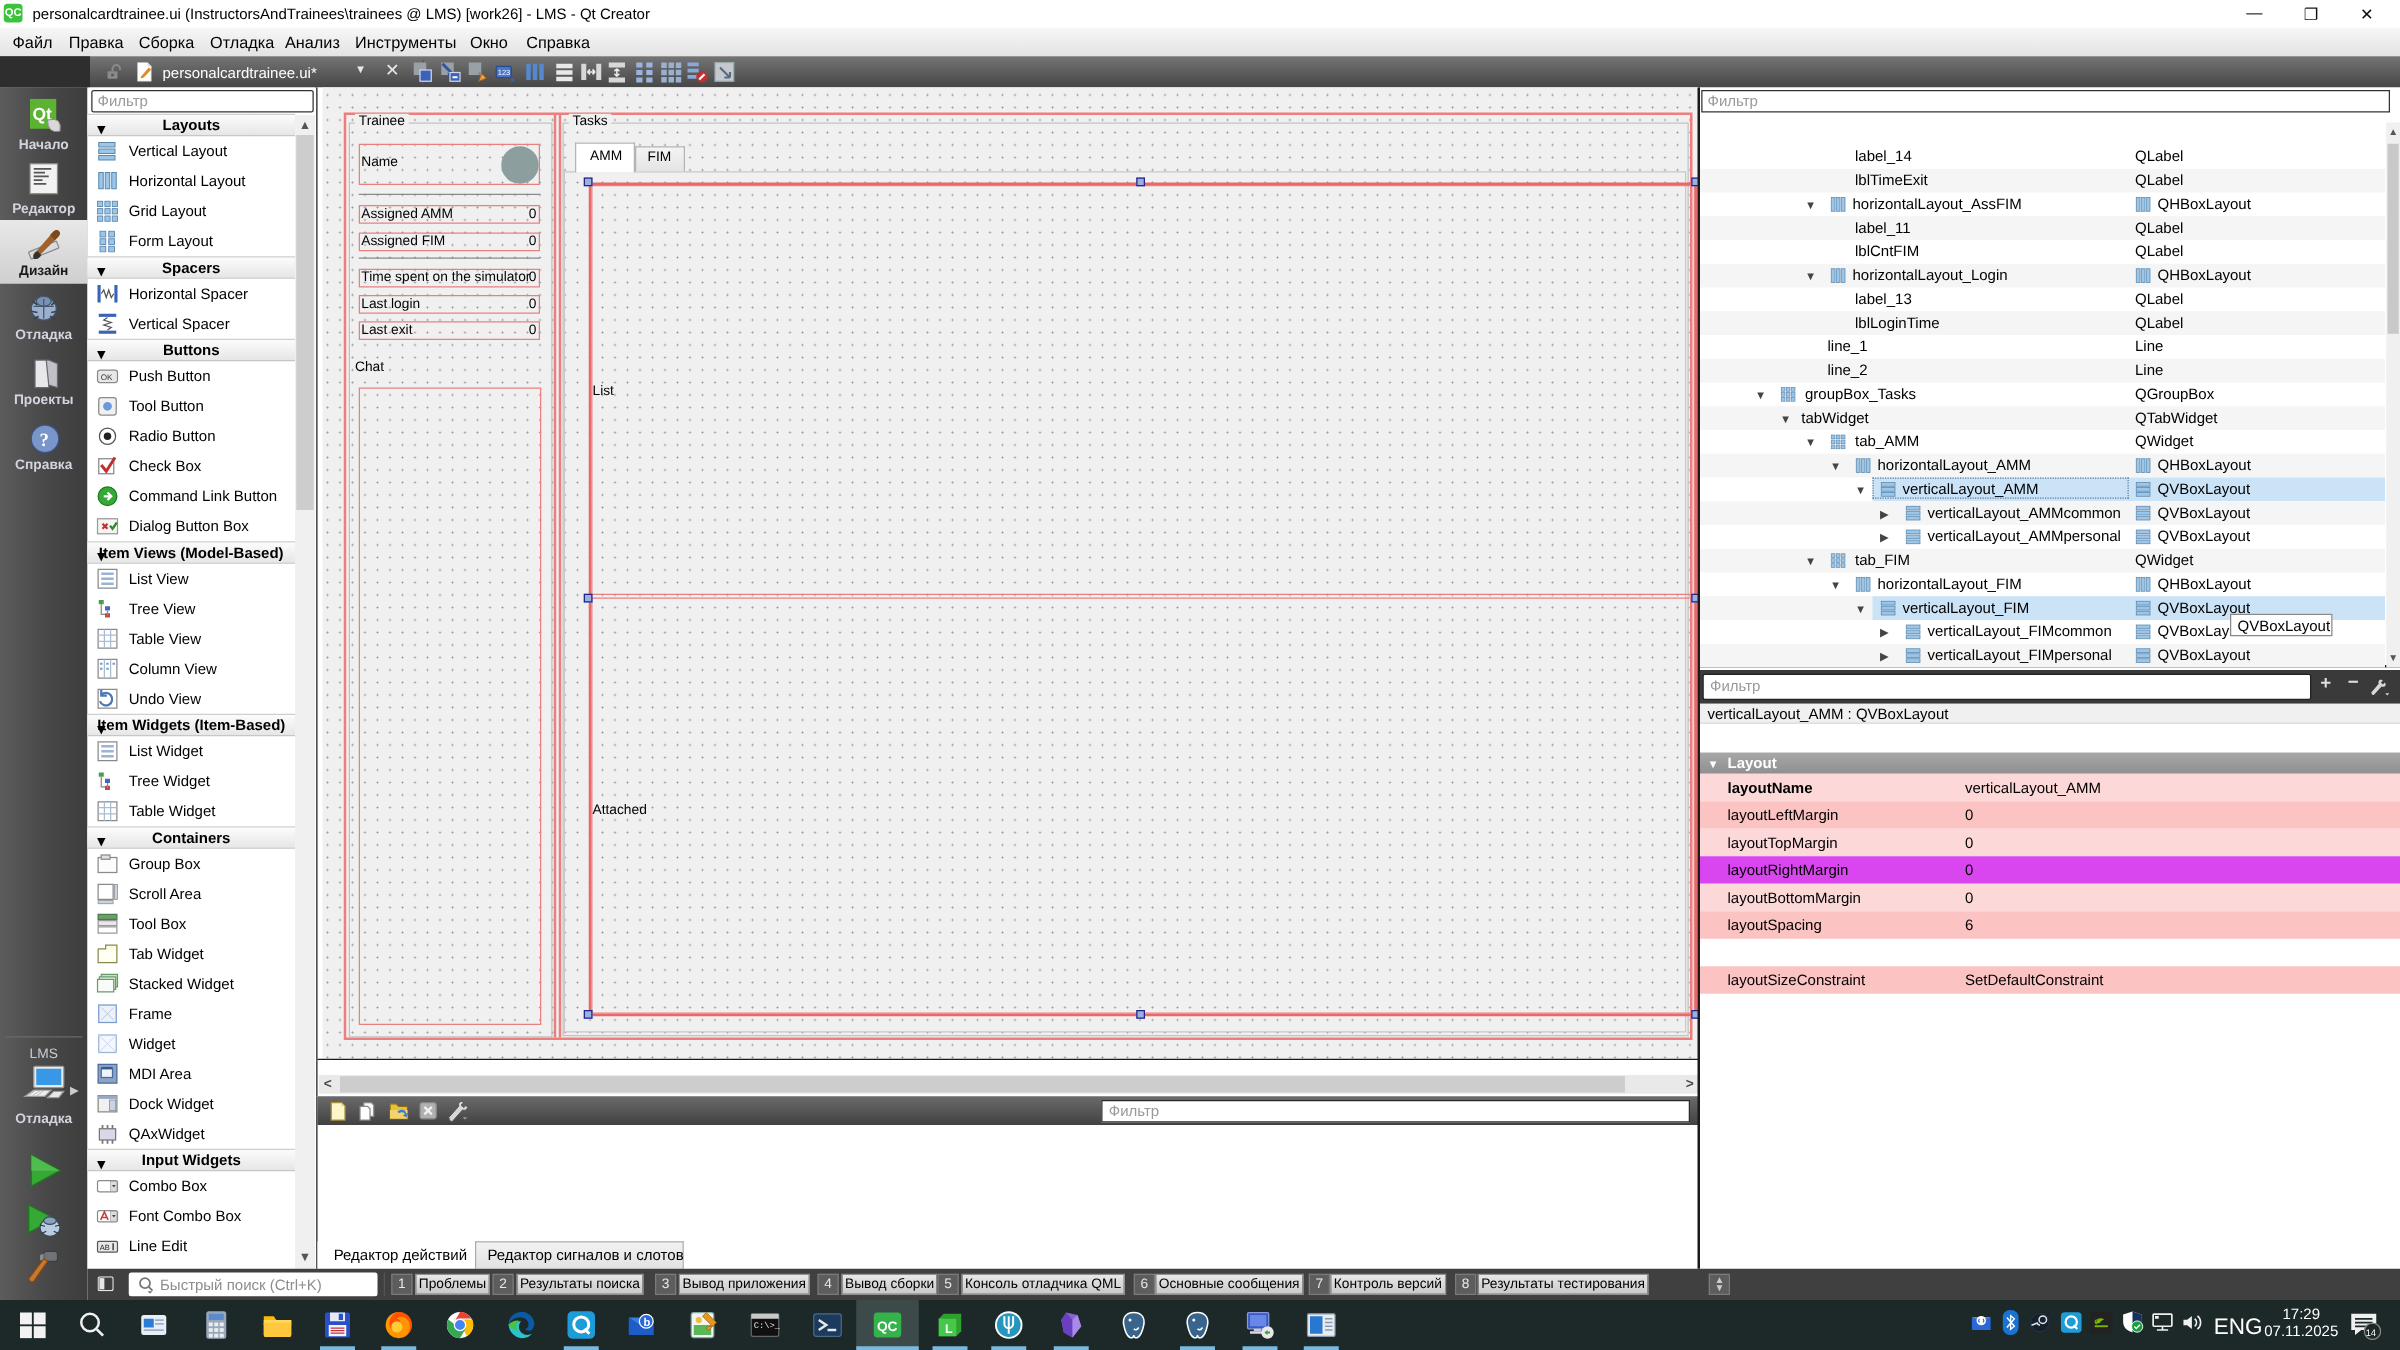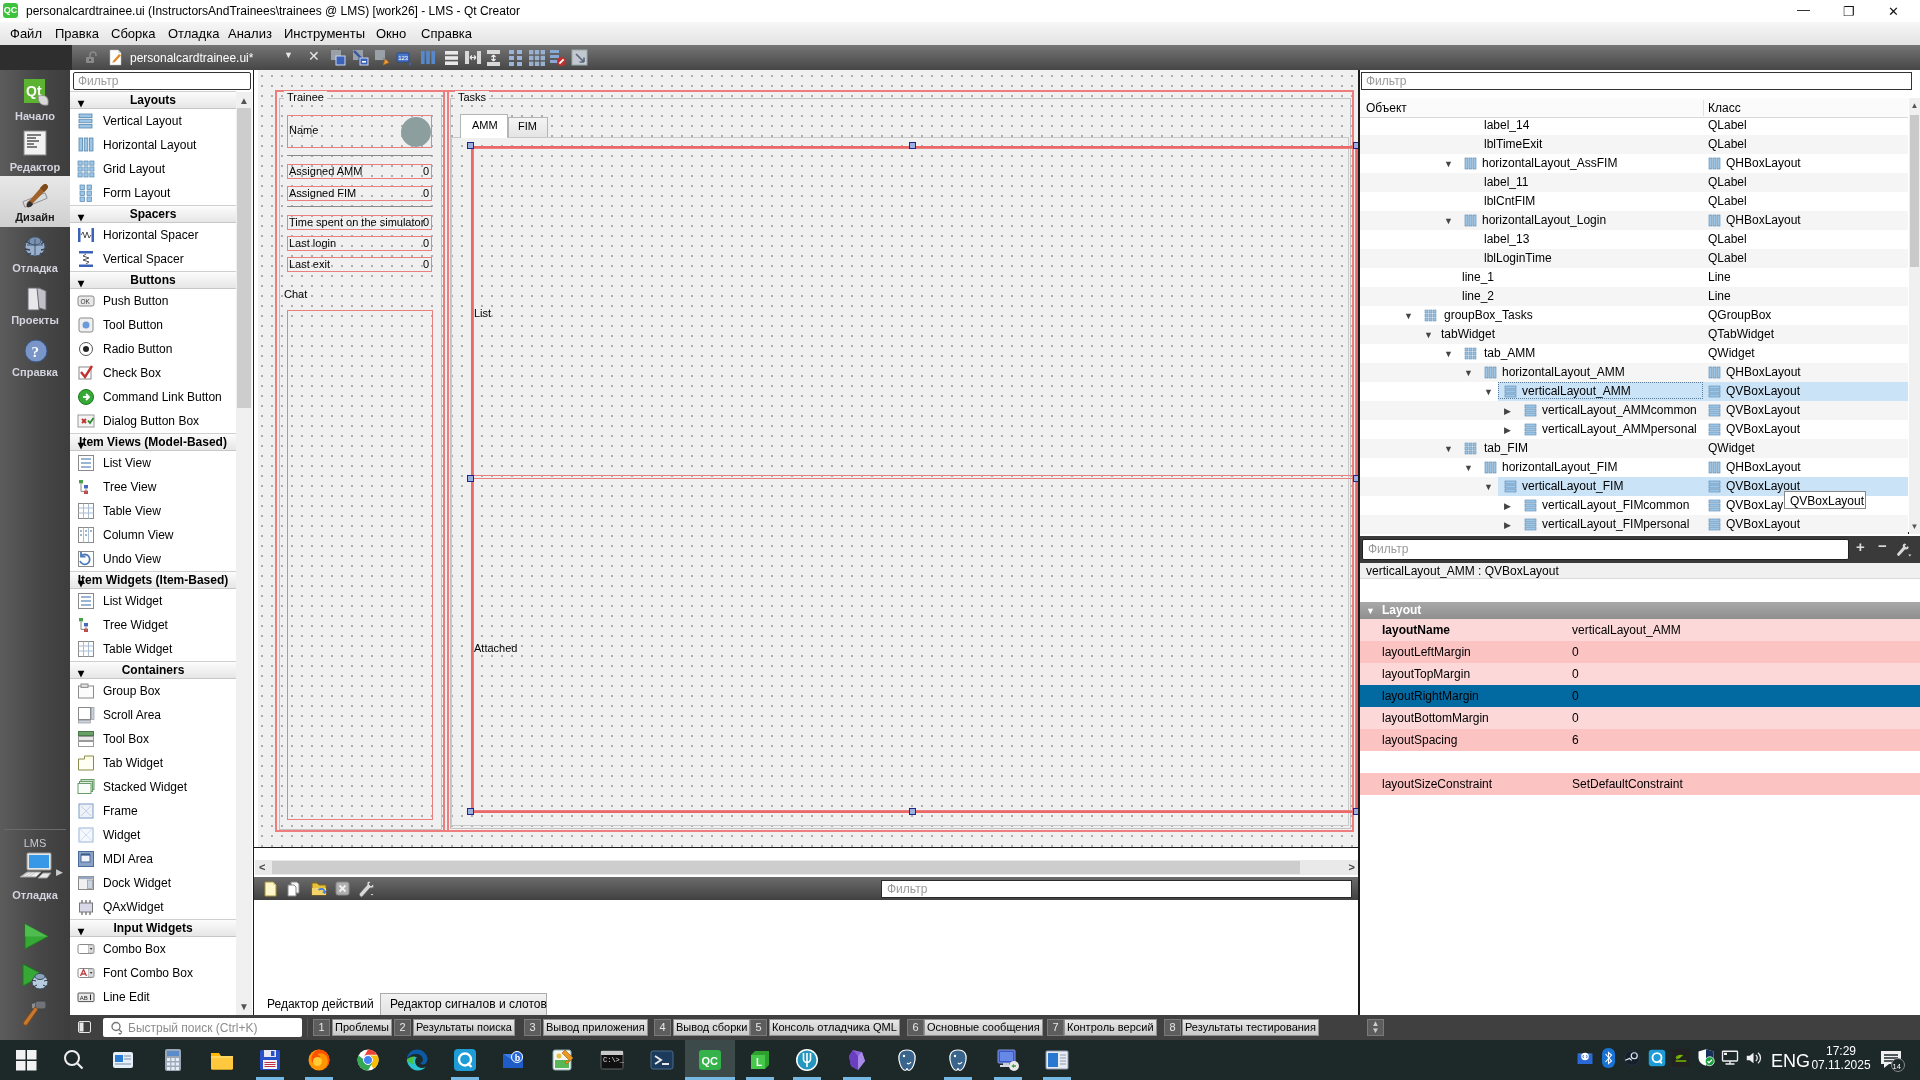--- a/index.html
+++ b/index.html
@@ -670,25 +670,20 @@
   <div id="aetabs">
     <span class="abs" style="left:13px; top:4px;">Редактор действий</span>
     <div class="abs" style="left:126px; top:0px; width:167px; height:22px; background:linear-gradient(#f2f2f2,#e2e2e2); border:1px solid #ababab; border-bottom:none;"></div>
     <span class="abs" style="left:136px; top:4px;">Редактор сигналов и слотов</span>
   </div>
 </div>
 
 <div class="abs" id="rightpanel">
  <div id="objpanel">
   <div class="abs" id="ofilter">Фильтр</div>
-  <div id="oheader">
-        <span class="abs" style="left:6px; top:3px;">Объект</span>
-        <span class="abs" style="left:348px; top:3px;">Класс</span>
-        <i class="abs" style="left:343px; top:2px; width:1px; height:16px; background:#e0e0e0;"></i>
-      </div>
   <div class="otrow" style="top:46px;">
         <span class="obj" style="left:124px;">label_14</span>
         <span class="cls">QLabel</span>
       </div>
   <div class="otrow" style="top:65px; background:#f5f5f5;">
         <span class="obj" style="left:124px;">lblTimeExit</span>
         <span class="cls">QLabel</span>
       </div>
   <div class="otrow" style="top:84px;">
         <span class="chev abs" style="left:84px; top:5px;">▼</span>
@@ -993,21 +988,21 @@
         <span class="pv">verticalLayout_AMM</span>
       </div>
   <div class="prow" style="top:105px; background:#fcc3c3;">
         <span class="pn">layoutLeftMargin</span>
         <span class="pv">0</span>
       </div>
   <div class="prow" style="top:127px; background:#fdd8d8;">
         <span class="pn">layoutTopMargin</span>
         <span class="pv">0</span>
       </div>
-  <div class="prow" style="top:149px; background:#0369a1;">
+  <div class="prow" style="top:149px; background:#d946ef;">
         <span class="pn">layoutRightMargin</span>
         <span class="pv">0</span>
       </div>
   <div class="prow" style="top:171px; background:#fdd8d8;">
         <span class="pn">layoutBottomMargin</span>
         <span class="pv">0</span>
       </div>
   <div class="prow" style="top:193px; background:#fcc3c3;">
         <span class="pn">layoutSpacing</span>
         <span class="pv">6</span>

